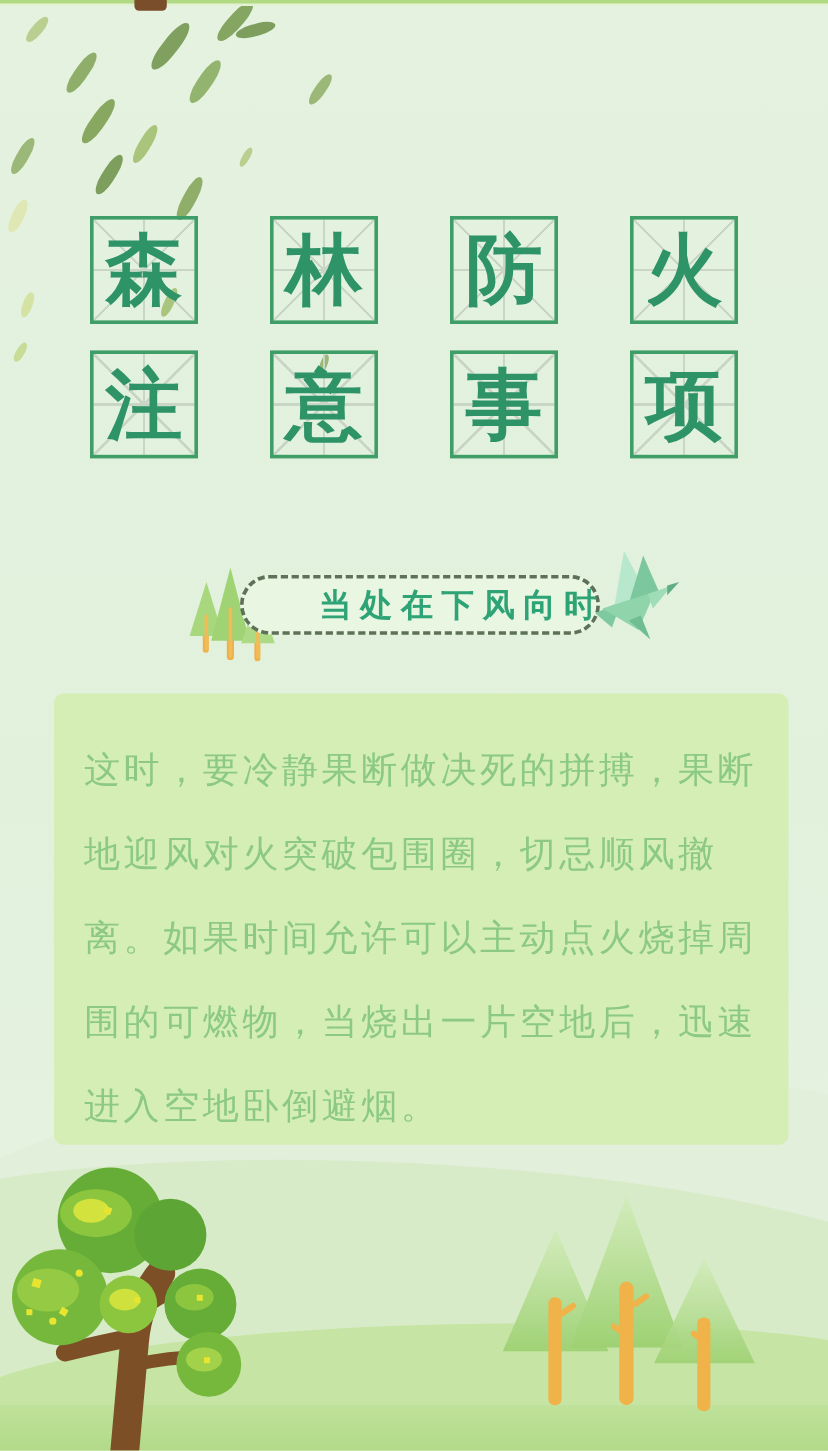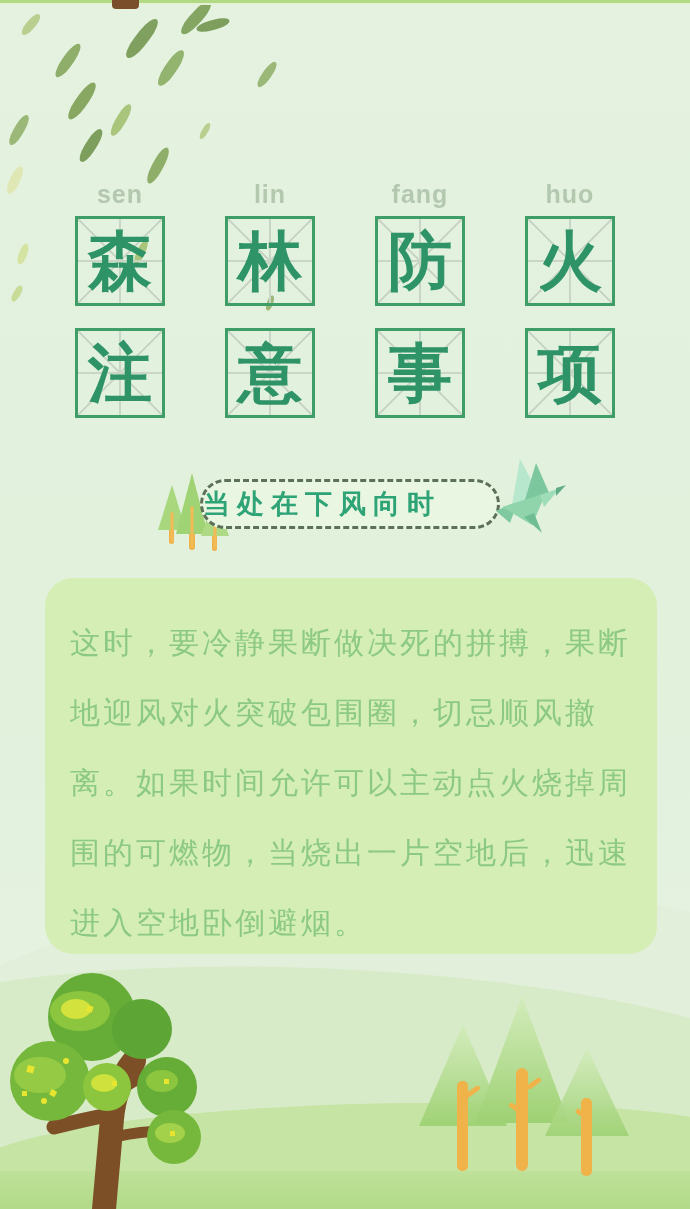--- a/index.html
+++ b/index.html
@@ -50,30 +50,30 @@
       linear-gradient(45deg, transparent calc(50% - 1px), #c9d6c6 calc(50% - 1px), #c9d6c6 calc(50% + 1px), transparent calc(50% + 1px)),
       linear-gradient(-45deg, transparent calc(50% - 1px), #c9d6c6 calc(50% - 1px), #c9d6c6 calc(50% + 1px), transparent calc(50% + 1px));
     display:flex; align-items:center; justify-content:center;
   }
   .char-box .hanzi { font-size:64px; font-weight:700; color:#2e9468; line-height:1; }
   
   .badge-wrap { position:absolute; top:455px; left:0; width:690px; height:100px; z-index:4; }
   .badge-pill {
     position:absolute; left:200px; top:24px; width:300px; height:50px;
     border:3px dashed #5c7158; border-radius:26px; background:#e9f6e1;
-    display:flex; align-items:center; justify-content:flex-start;
+    display:flex; align-items:center; justify-content:flex-end;
   }
   .badge-pill span { font-size:27px; font-weight:700; color:#2ea376;
     letter-spacing:7px; margin-right:-7px; white-space:nowrap; }
   .badge-trees { position:absolute; left:158px; top:15px; }
   .badge-bird  { position:absolute; left:490px; top:0px; }
   
   .panel {
     position:absolute; left:45px; top:578px; width:612px; height:376px;
-    background:#d5eeb5; border-radius:28px; z-index:3;
+    background:#d5eeb5; border-radius:8px; z-index:3;
     padding:30px 24px 0 25px;
   }
   .panel p { font-size:30px; line-height:70px; letter-spacing:3px;
     color:#8cc983; text-align:left; }
   
   .scene { position:absolute; left:0; bottom:0; width:690px; height:260px; z-index:1; }
   .hill-far { position:absolute; left:-60px; bottom:95px; width:820px; height:220px;
     background:#e2efda; border-radius:55% 45% 0 0 / 120px 70px 0 0; transform:rotate(-2deg); }
   .hill-mid { position:absolute; left:-120px; bottom:40px; width:950px; height:200px;
     background:#d8ebc9; border-radius:45% 60% 0 0 / 80px 130px 0 0; transform:rotate(1.5deg); }
@@ -107,26 +107,20 @@
     <div class="leaf l12"></div>
     <div class="leaf l13"></div>
     <div class="leaf l14"></div>
     <div class="leaf l15"></div>
     <div class="leaf l16"></div>
     <div class="leaf l17"></div>
     <div class="leaf l18"></div>
   </div>
 
   <div class="title-block">
-    <div class="pinyin-row">
-      <div class="pinyin">sen</div>
-      <div class="pinyin">lin</div>
-      <div class="pinyin">fang</div>
-      <div class="pinyin">huo</div>
-    </div>
     <div class="box-row">
       <div class="char-box">
           <span class="hanzi">森</span>
         </div>
       <div class="char-box">
           <span class="hanzi">林</span>
         </div>
       <div class="char-box">
           <span class="hanzi">防</span>
         </div>

